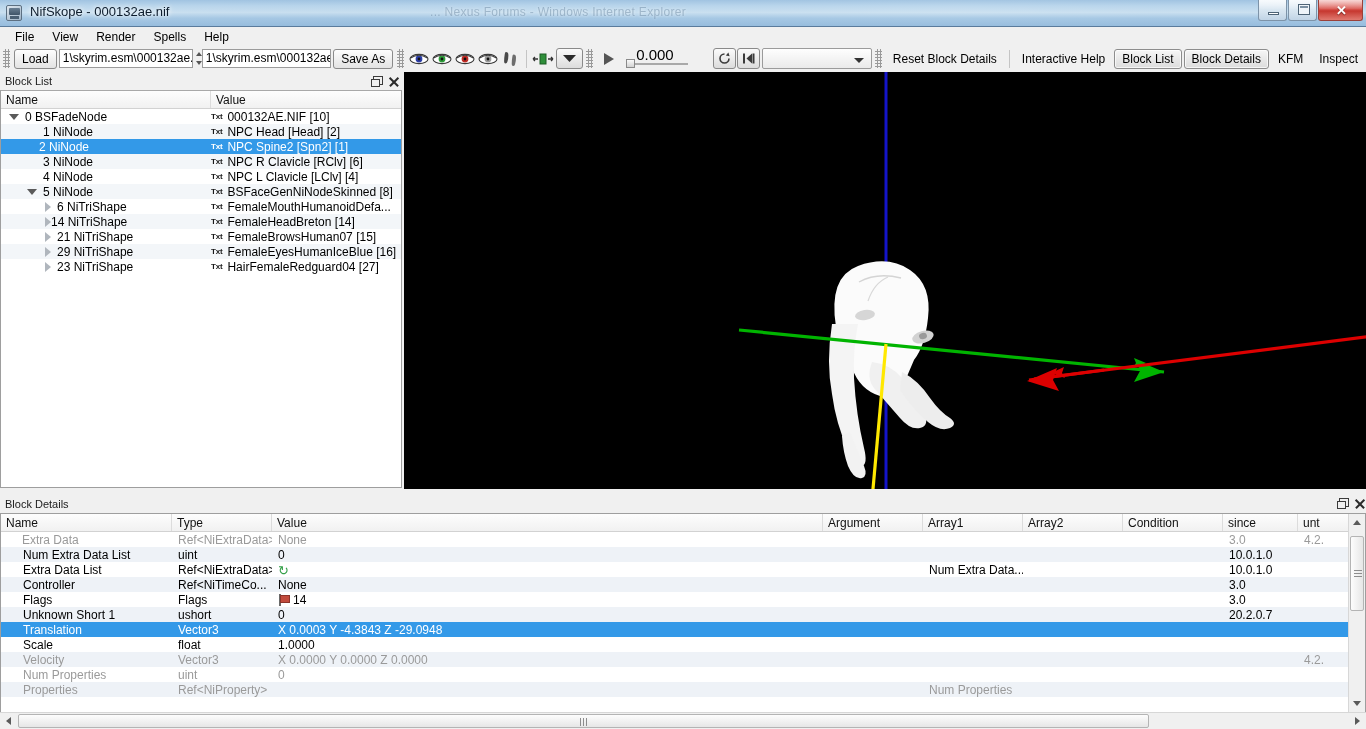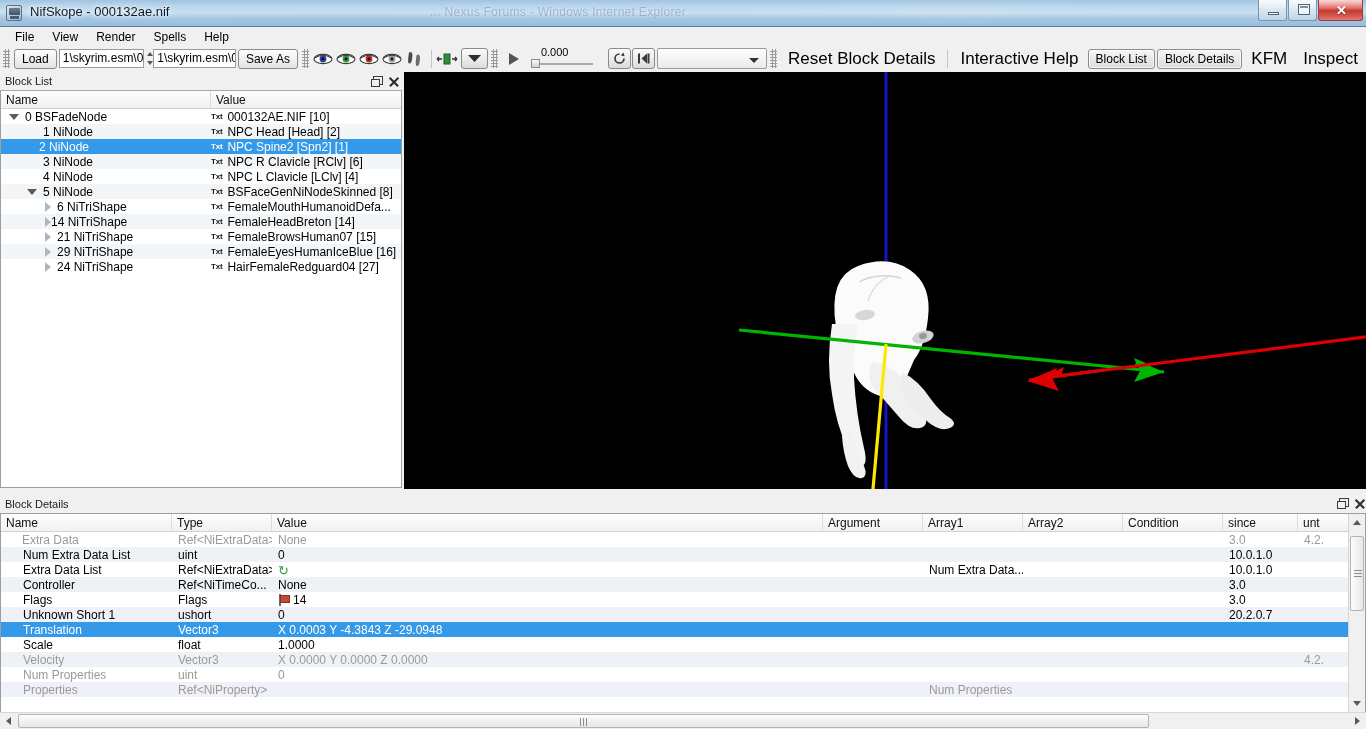--- a/index.html
+++ b/index.html
@@ -117,21 +117,21 @@
     border: 1px solid #9b9b9b; background: #fff;
     padding: 0 3px; margin: 0 1px; white-space: nowrap; overflow: hidden;
   }
   .tb-splitter {
     width: 7px; height: 19px; position: relative; flex: 0 0 auto;
   }
   .tb-splitter::before { content:""; position:absolute; left:2px; top:3px; border-left:3px solid transparent; border-right:3px solid transparent; border-bottom:4px solid #555;}
   .tb-splitter::after { content:""; position:absolute; left:2px; bottom:3px; border-left:3px solid transparent; border-right:3px solid transparent; border-top:4px solid #555;}
   .tb-sep { width: 1px; height: 18px; background: #c4c4c4; margin: 0 4px; flex: 0 0 auto; }
   .tb-text {
-    font-size: 17px; padding: 2px 8px; cursor: default; white-space: nowrap;
+    font-size: 12px; padding: 2px 8px; cursor: default; white-space: nowrap;
   }
   .tb-toggle {
     font-size: 12px; padding: 2px 7px; margin: 0 1px;
     border: 1px solid #8d8d8d; border-radius: 3px;
     background: linear-gradient(to bottom,#f6f6f6,#dcdcdc);
     box-shadow: inset 0 0 0 1px rgba(255,255,255,0.7);
     cursor: default; white-space: nowrap;
   }
   .icon-btn {
     width: 23px; height: 21px; position: relative; flex: 0 0 auto;
@@ -141,21 +141,21 @@
     width: 27px; height: 21px; border: 1px solid #8a8a8a; border-radius: 3px;
     background: linear-gradient(to bottom,#fbfbfb,#dcdcdc);
     display: inline-flex; align-items: center; justify-content: center;
     flex: 0 0 auto; margin-left: 2px;
   }
   .play-tri {
     width: 0; height: 0; border-left: 10px solid #555;
     border-top: 6px solid transparent; border-bottom: 6px solid transparent;
   }
   .anim-val {
-    font-size: 11px; color: #000; position: absolute; left: 10px; top: -2px;
+    font-size: 15px; color: #000; position: absolute; left: 10px; top: -2px;
   }
   .slider-wrap { position: relative; width: 62px; height: 21px; flex: 0 0 auto; margin-left: 4px;}
   .slider-track { position: absolute; left: 0; top: 15px; width: 62px; height: 2px; background: #a9a9a9; }
   .slider-knob { position: absolute; left: 0px; top: 11px; width: 9px; height: 9px; background: linear-gradient(to bottom,#fafafa,#d2d2d2); border: 1px solid #8a8a8a; }
   .sq-btn {
     width: 23px; height: 21px; border: 1px solid #8a8a8a; border-radius: 3px;
     background: linear-gradient(to bottom,#fbfbfb,#dcdcdc);
     display: inline-flex; align-items: center; justify-content: center; flex: 0 0 auto;
   }
   .combo {
@@ -498,21 +498,21 @@
           </div>
         </div>
         <div class="tree-row alt">
           <div class="tree-name"><span style="display:inline-block;width:44px"></span><span class="arrow-closed"></span><span style="margin-left:6px">29 NiTriShape</span></div>
           <div class="tree-val">
             <span class="txt-badge">Txt</span>
             <span>FemaleEyesHumanIceBlue [16]</span>
           </div>
         </div>
         <div class="tree-row">
-          <div class="tree-name"><span style="display:inline-block;width:44px"></span><span class="arrow-closed"></span><span style="margin-left:6px">24 NiTriShape</span></div>
+          <div class="tree-name"><span style="display:inline-block;width:44px"></span><span class="arrow-closed"></span><span style="margin-left:6px">23 NiTriShape</span></div>
           <div class="tree-val">
             <span class="txt-badge">Txt</span>
             <span>HairFemaleRedguard04 [27]</span>
           </div>
         </div>
       </div>
   </div>
 
   <div id="viewport">
     <svg width="962" height="417" viewBox="0 0 962 417">

